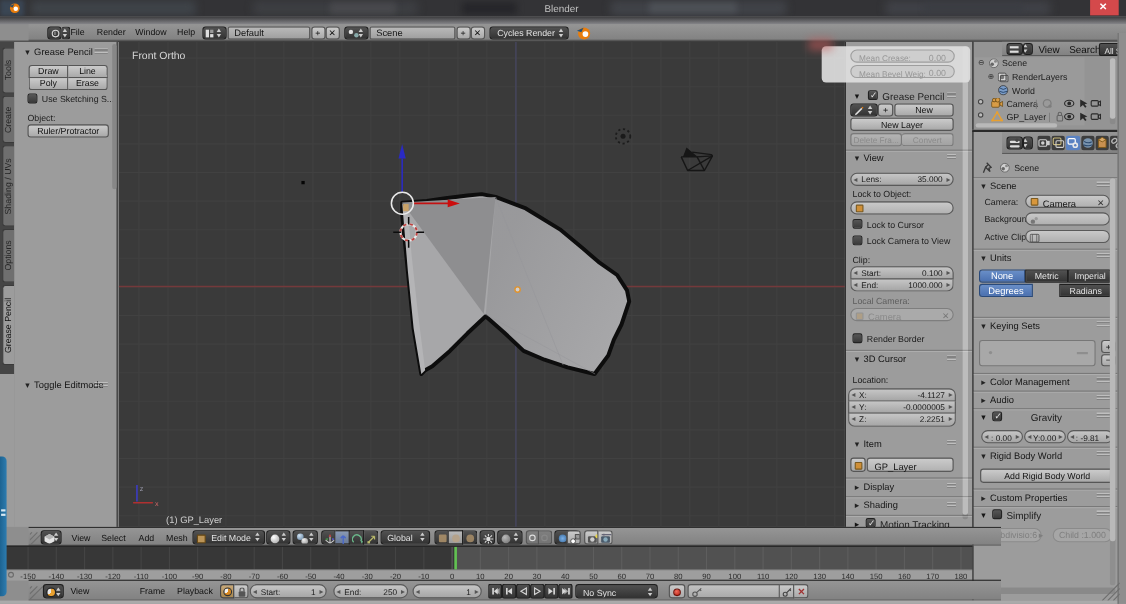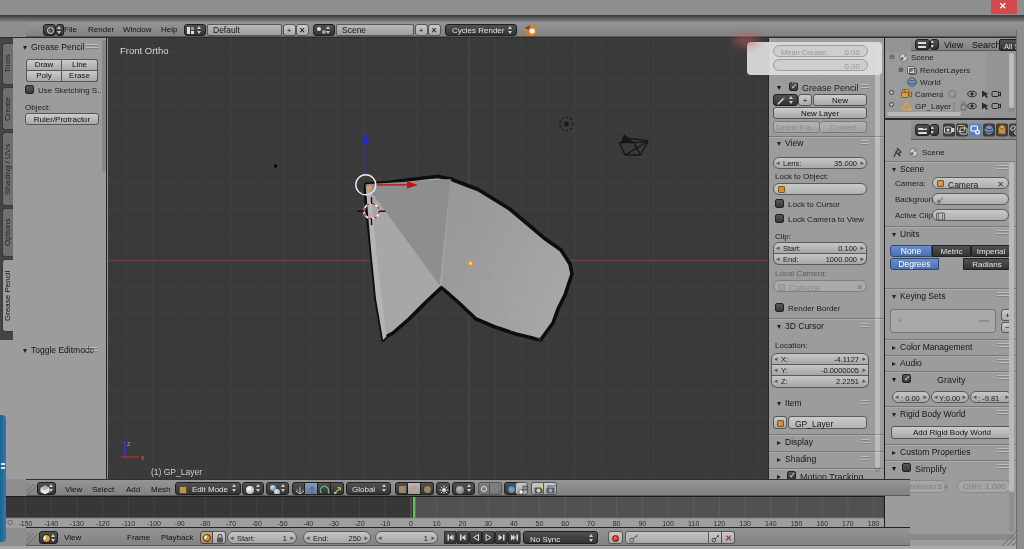--- a/index.html
+++ b/index.html
@@ -39,20 +39,38 @@
 .menu { white-space:nowrap; }
 .vtab { position:absolute; left:2px; width:11px; background:#6f6f6f; border:1px solid #3a3a3a; border-left:none;
   border-radius:0 3px 3px 0; color:#242424; font-size:8px;
   writing-mode:vertical-rl; transform:rotate(180deg); text-align:center; line-height:9px; overflow:hidden; }
 .vtab.on { background:#9c9c9c; color:#101010; }
 </style>
 </head>
 <body>
 <div id="root">
 
+<div class="abs" id="titlebar" style="left:0;top:0;width:1024px;height:15px;background:#333336;overflow:hidden;">
+  <div class="abs" style="left:28px;top:1px;width:150px;height:13px;background:#43494f;filter:blur(4px);border-radius:3px;opacity:.8;"></div>
+  <div class="abs" style="left:230px;top:1px;width:150px;height:13px;background:#404246;filter:blur(4px);border-radius:3px;opacity:.8;"></div>
+  <div class="abs" style="left:300px;top:2px;width:60px;height:11px;background:#4e4e52;filter:blur(3px);opacity:.7;"></div>
+  <div class="abs" style="left:420px;top:2px;width:50px;height:11px;background:#26262a;filter:blur(3px);"></div>
+  <div class="abs" style="left:555px;top:1px;width:160px;height:13px;background:#45484e;filter:blur(4px);border-radius:3px;opacity:.8;"></div>
+  <div class="abs" style="left:590px;top:2px;width:80px;height:10px;background:#54585e;filter:blur(3px);opacity:.7;"></div>
+  <div class="abs" style="left:805px;top:1px;width:150px;height:13px;background:#44464c;filter:blur(4px);border-radius:3px;opacity:.8;"></div>
+  <div class="abs" style="left:840px;top:2px;width:90px;height:10px;background:#3a3c42;filter:blur(3px);opacity:.8;"></div>
+  <div class="abs" style="left:0px;top:0px;width:22px;height:15px;background:#3a4654;filter:blur(2px);"></div>
+  <div class="abs" style="left:495px;top:3px;color:#c2c2c2;font-size:9px;">Blender</div>
+
+  <svg class="abs" style="left:8px;top:2px;" width="11" height="11" viewBox="0 0 13 13">
+    <circle cx="6.5" cy="6.5" r="5.2" fill="#e87d0d"></circle>
+    <circle cx="7.5" cy="7" r="2.4" fill="#fff"></circle>
+    <path d="M1 4 L6 2 L4 6 Z" fill="#2a4c68"></path>
+  </svg>
+</div>
 <div class="abs" style="left:991px;top:0;width:26px;height:14px;background:#d4494b;z-index:5;">
   <div class="abs" style="left:8px;top:1px;color:#fff;font-size:9px;font-weight:bold;">✕</div>
 </div>
 <div class="abs" style="left:0;top:15px;width:1024px;height:7px;background:linear-gradient(#3a3a3c,#86868a);"></div>
 
 <div class="abs hdr" id="menubar" style="left:0;top:22px;width:1024px;height:15px;">
   <div class="dark" style="left:17px;top:1.5px;width:13px;height:12px;">
         <span style="position:absolute;left:2.5px;top:2px;width:7px;height:7px;border:1px solid #ddd;border-radius:50%;font-size:6px;color:#ddd;text-align:center;line-height:7px;">i</span>
       </div>
   <div class="dark" style="left:30px;top:1.5px;width:8px;height:12px;border-left:none;">
@@ -334,21 +352,21 @@
   <div class="chk on" style="left:18px;top:433px;"></div>
   <div class="lbl" style="left:31px;top:434px;font-size:9px;">Motion Tracking</div>
 </div>
 
 <div class="abs" style="left:747px;top:42px;width:135px;height:33px;background:rgba(222,222,222,0.92);border-radius:4px;z-index:8;">
   <div class="abs" style="left:26px;top:3px;width:95px;height:12px;background:#cecece;border:1px solid #9e9e9e;border-radius:6px;">
     <span style="position:absolute;left:7px;top:1.5px;font-size:7.5px;color:#979797;">Mean Crease:</span>
     <span style="position:absolute;right:7px;top:1.5px;font-size:8px;color:#979797;">0.00</span>
   </div>
   <div class="abs" style="left:26px;top:17px;width:95px;height:12px;background:#cecece;border:1px solid #9e9e9e;border-radius:6px;">
-    <span style="position:absolute;left:7px;top:16px;font-size:7.5px;color:#979797;font-weight:bold;">Mean Bevel Weig:</span>
+    <span style="position:absolute;left:7px;top:3px;font-size:7.5px;color:#979797;">Mean Bevel Weig:</span>
     <span style="position:absolute;right:7px;top:1.5px;font-size:8px;color:#979797;">0.00</span>
   </div>
 </div>
 
 <div class="abs" id="outliner" style="left:884px;top:38px;width:132px;height:80px;background:#949494;border-left:1px solid #1f1f1f;">
 
   <div class="abs hdr" style="left:0;top:0;width:132px;height:13px;">
     <div class="dark" style="left:4px;top:0.5px;width:15px;height:11px;">
       <span style="position:absolute;left:2px;top:2px;width:8px;height:2px;background:#ddd;"></span>
       <span style="position:absolute;left:2px;top:6px;width:8px;height:2px;background:#ddd;"></span>

